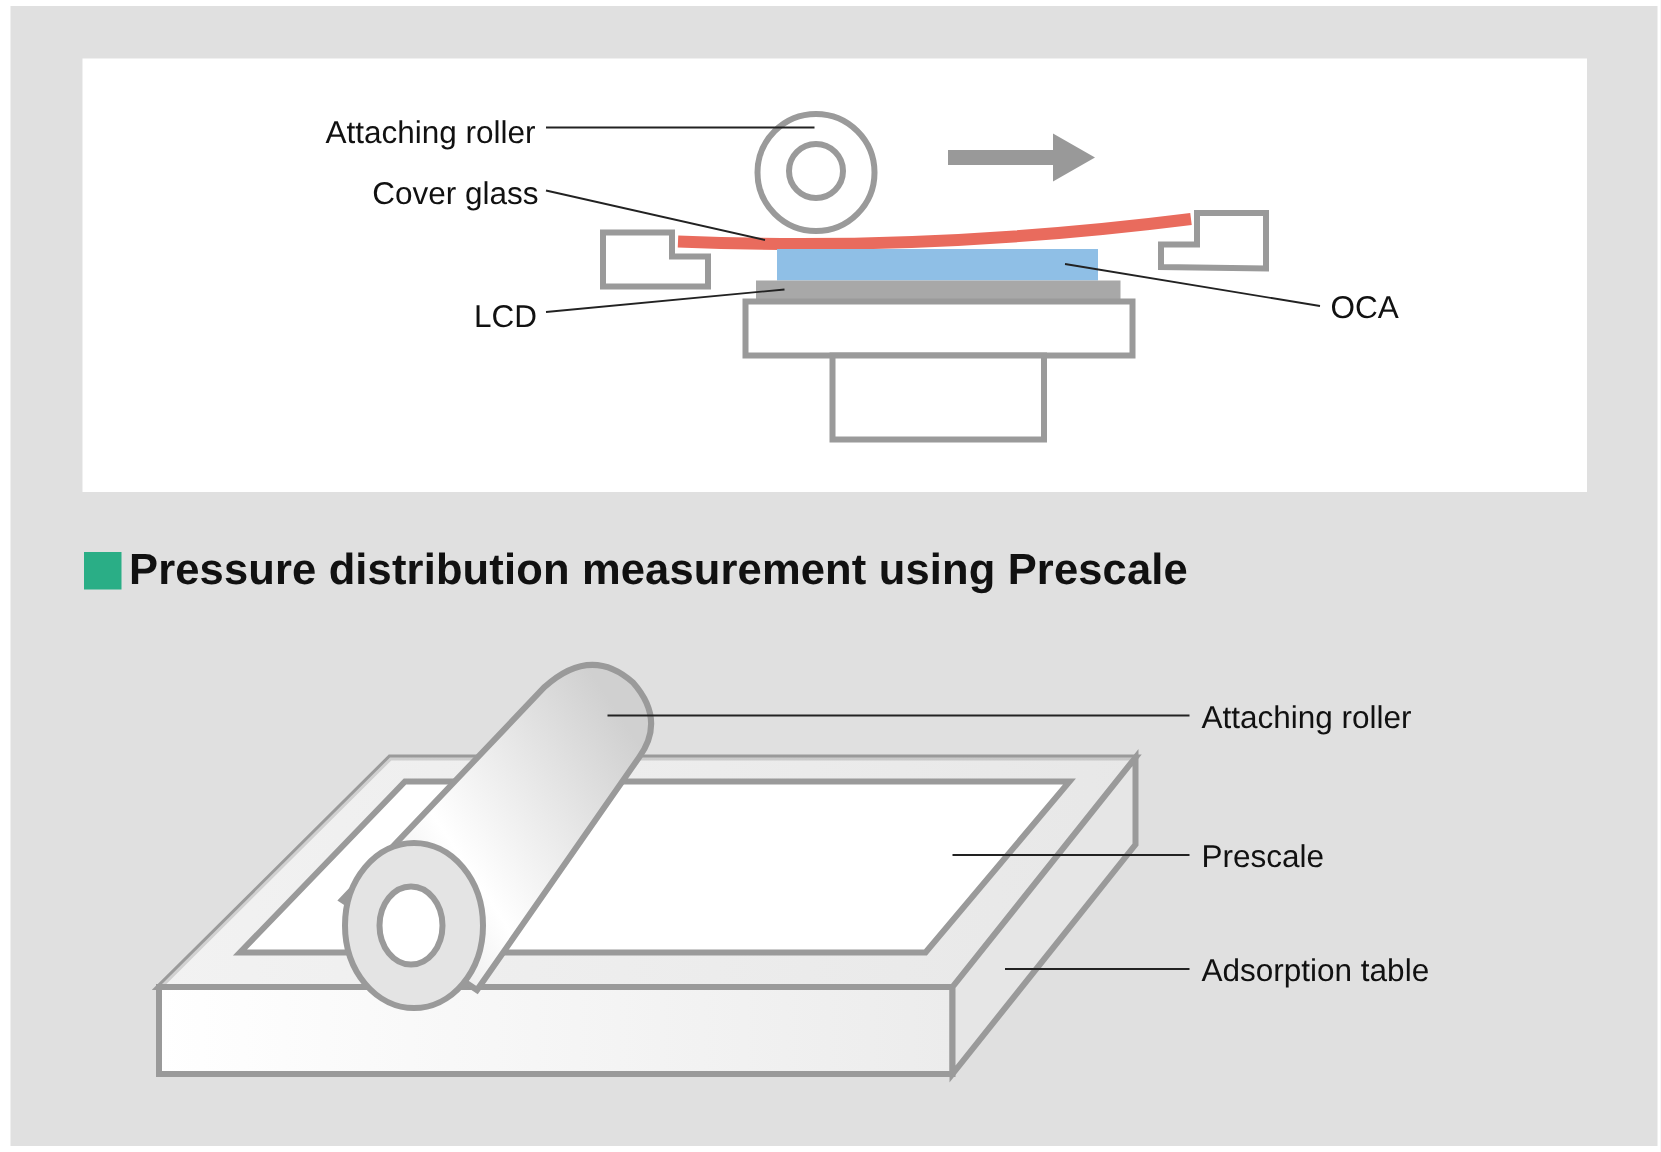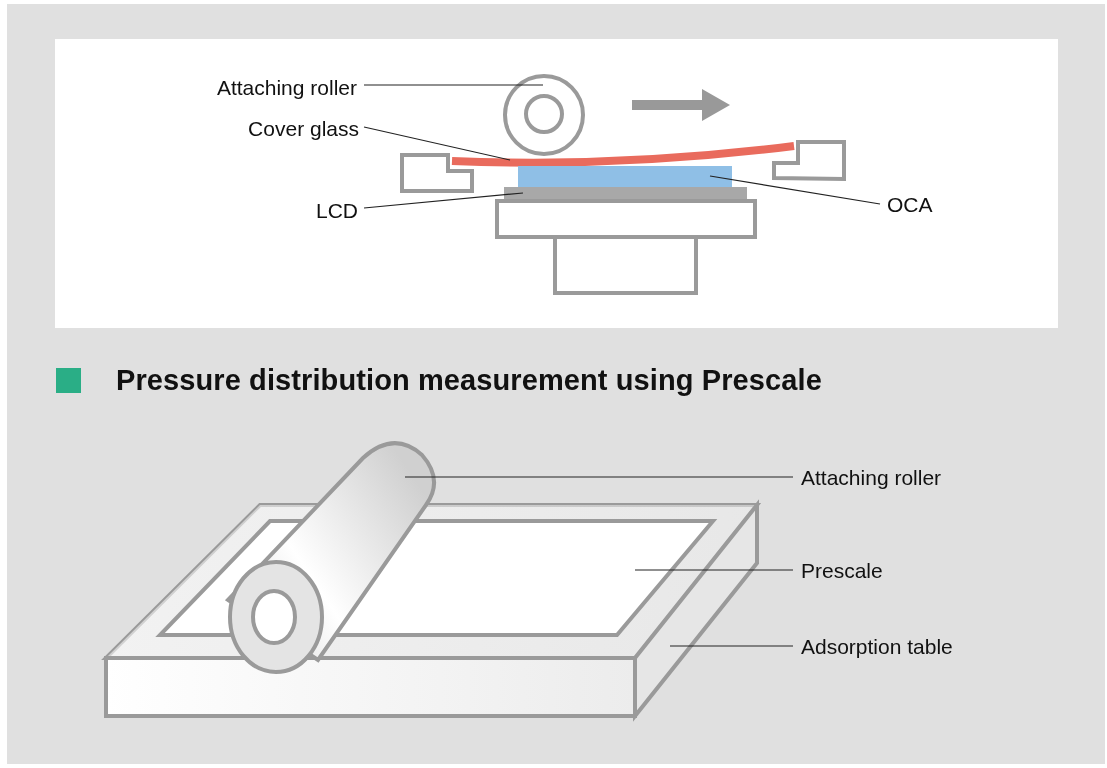--- a/index.html
+++ b/index.html
@@ -2,21 +2,21 @@
 <html><head>
   <meta charset="utf-8">
   <style>
     html, body { margin: 0; padding: 0; background: #ffffff; }
     body { width: 1107px; height: 768px; position: relative; overflow: hidden;
            font-family: "Liberation Sans", sans-serif; }
     .outer { position: absolute; left: 7px; top: 4px; width: 1098px; height: 760px; background: #e0e0e0; }
     .top-panel { position: absolute; left: 55px; top: 39px; width: 1003px; height: 289px; background: #ffffff; }
     svg { position: absolute; left: 0; top: 0; }
     .lbl { font-family: "Liberation Sans", sans-serif; font-size: 21px; fill: #111; }
-    .heading { position: absolute; left: 56px; top: 364px; display: flex; align-items: center; gap: 30px; }
+    .heading { position: absolute; left: 56px; top: 364px; display: flex; align-items: center; }
     .heading .sq { width: 25px; height: 25px; background: #2aae86; margin-right: 5px; }
     .heading .txt { font-family: "Liberation Sans", sans-serif; font-weight: bold; font-size: 29px; color: #111; letter-spacing: 0.1px; }
   </style>
 </head>
 <body>
 
 <div class="outer"></div>
 <div class="top-panel"></div>
 
 <svg width="1107" height="768" viewBox="0 0 1107 768">

